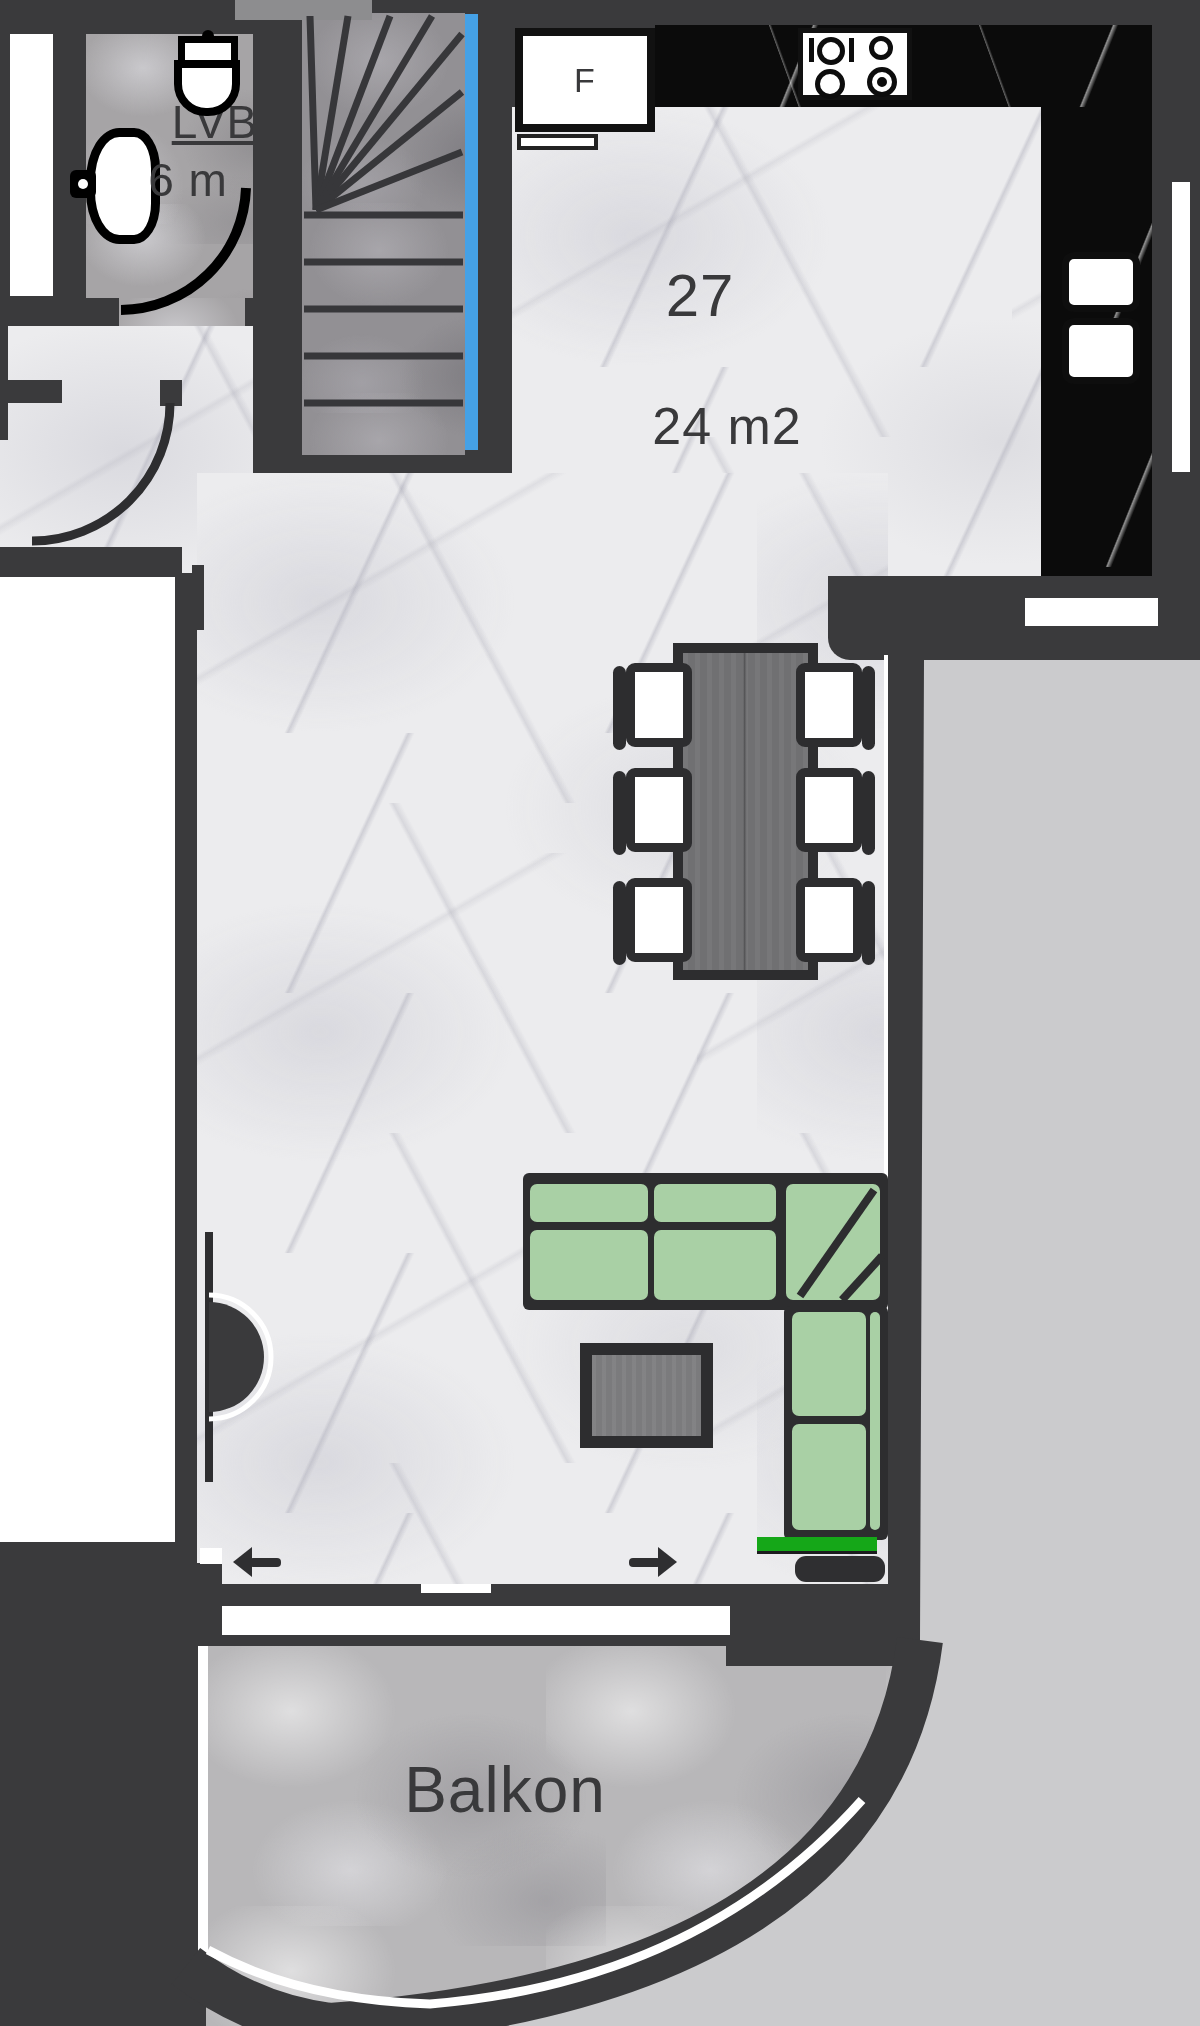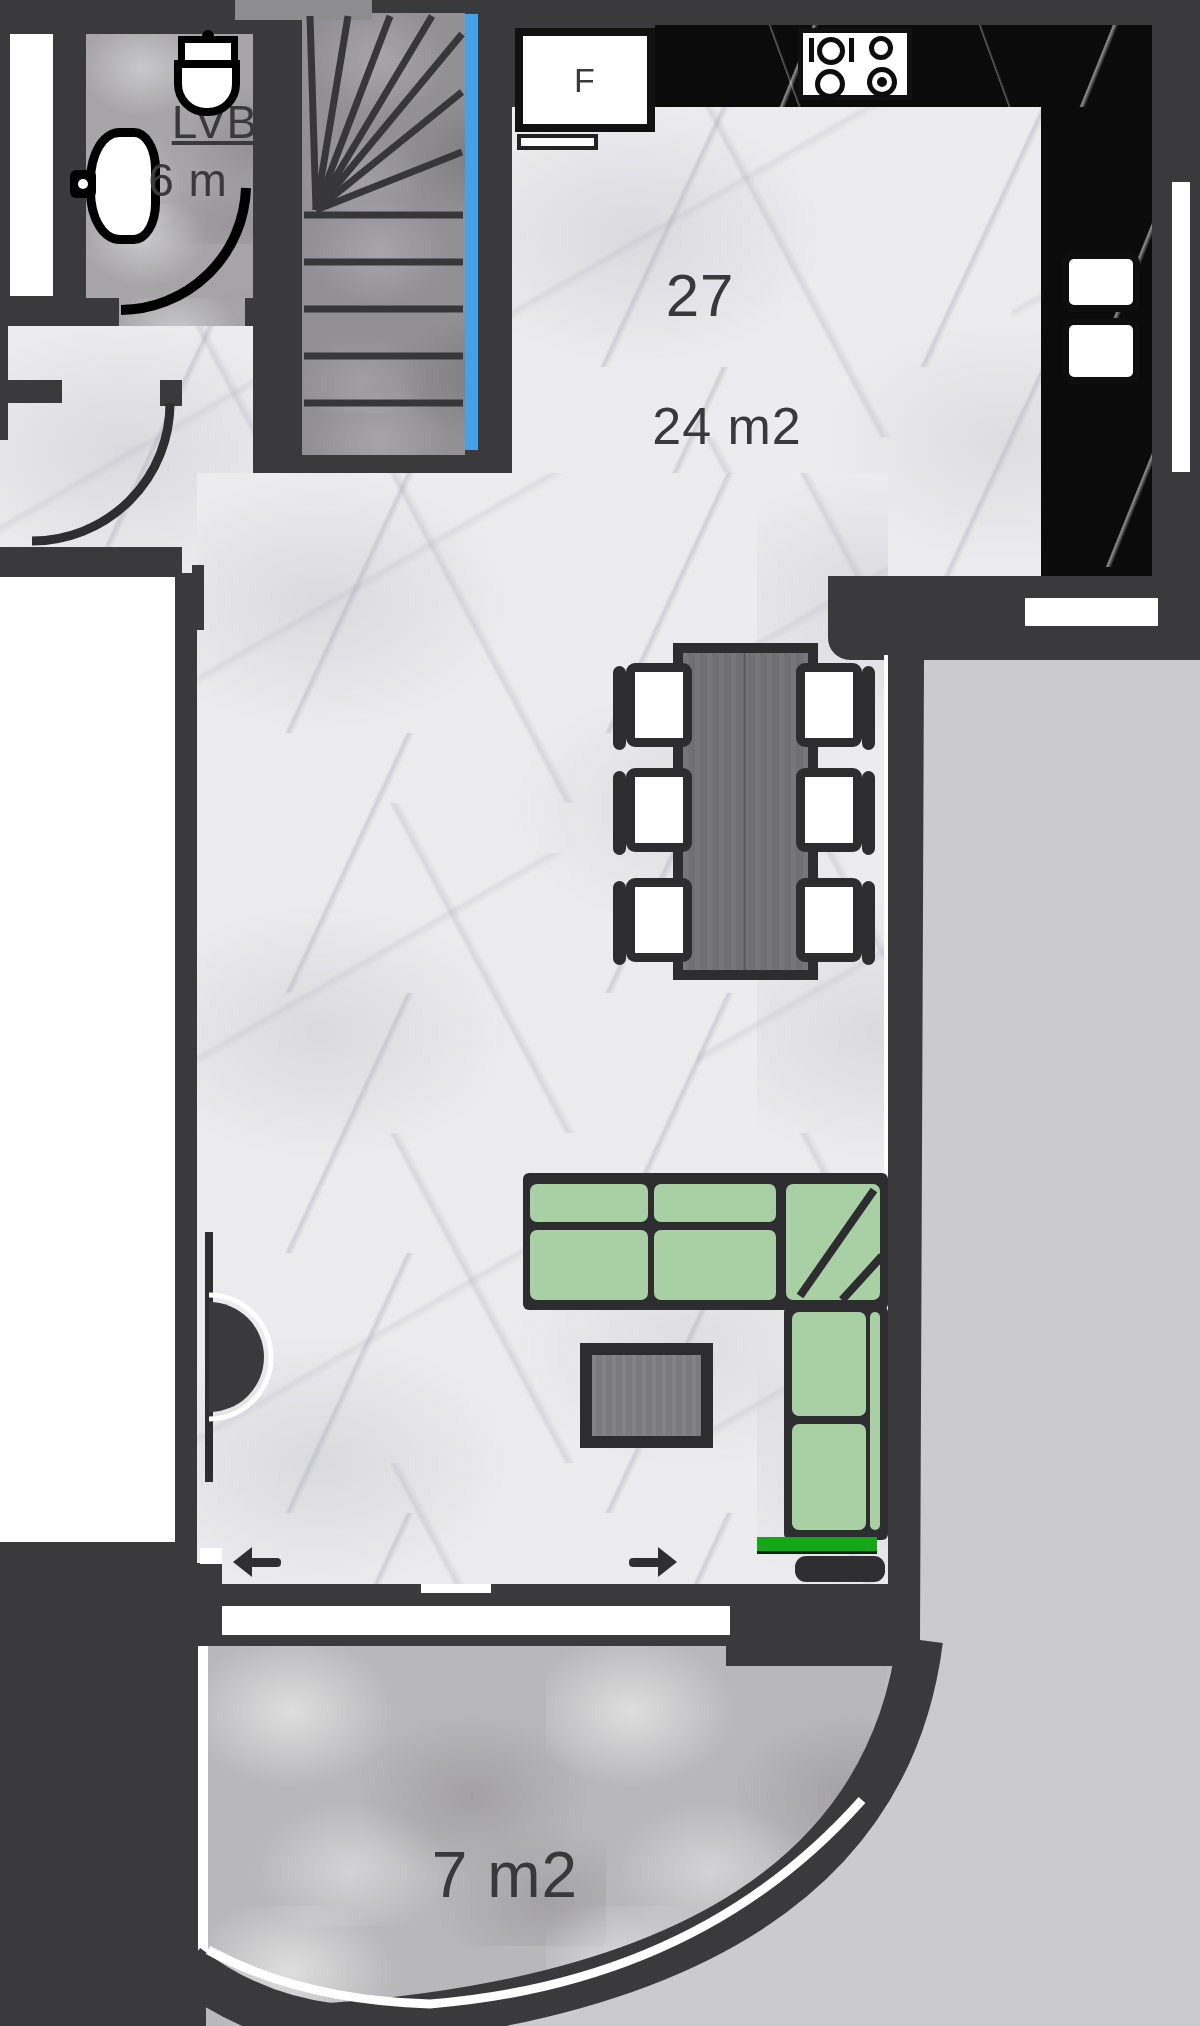--- a/index.html
+++ b/index.html
@@ -216,15 +216,15 @@
     <g>
       <line x1="209" y1="1232" x2="209" y2="1482" stroke="#2e2e30" stroke-width="8"></line>
       <path d="M 209 1295 A 62 62 0 0 1 209 1419" fill="none" stroke="#ffffff" stroke-width="5"></path>
       <path d="M 209 1302 A 55 55 0 0 1 209 1412" fill="#3a3a3c"></path>
     </g>
   </svg>
 
   <div class="txt" style="left:188px;top:180px;font-size:46px;">6 m</div>
   <div class="txt" style="left:700px;top:263px;font-size:60px;margin-top:32px;">27</div>
   <div class="txt" style="left:727px;top:426px;font-size:52px;">24 m2</div>
-  <div class="txt" style="left:505px;top:1875px;font-size:64px;">7 m2</div>
+  <div class="txt" style="left:505px;top:1790px;font-size:64px;">Balkon</div>
 
 </div>
 
 </body></html>

